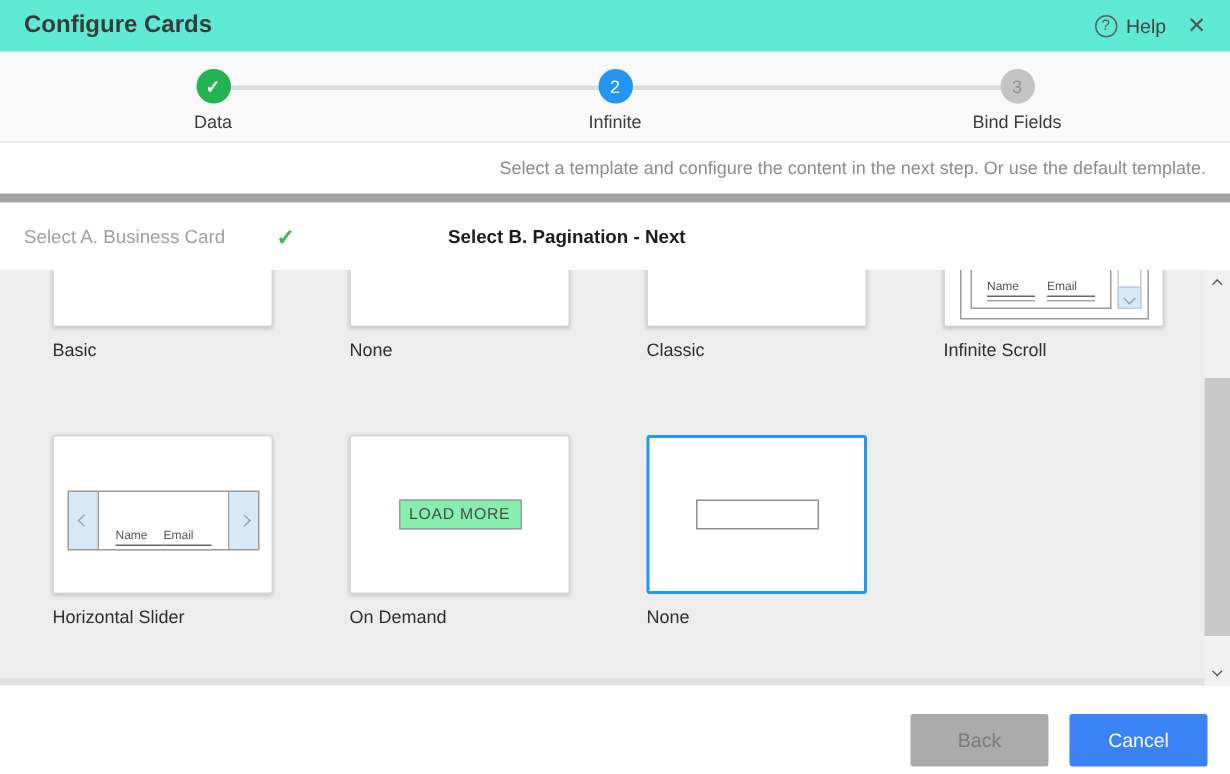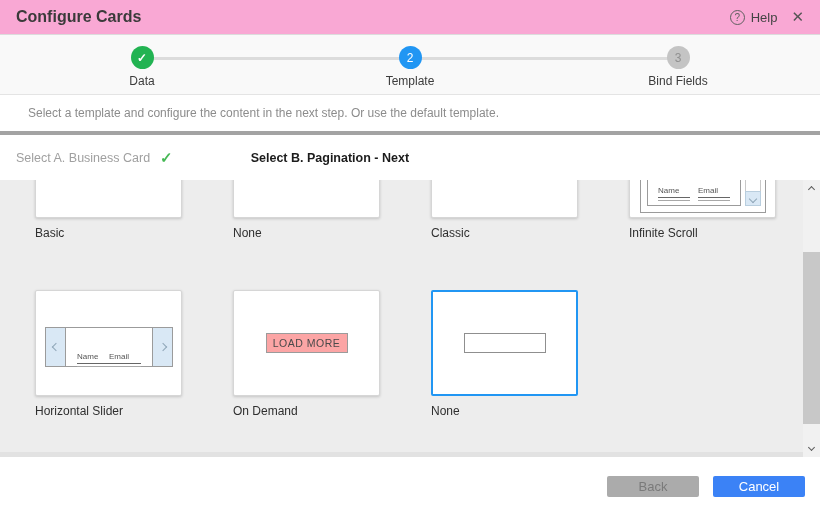--- a/index.html
+++ b/index.html
@@ -1,21 +1,21 @@
 <!DOCTYPE html>
 <html><head>
 <meta charset="utf-8">
 <style>
   * { margin:0; padding:0; box-sizing:border-box; }
   html,body { width:820px; height:516px; overflow:hidden; background:#fff;
               font-family:"Liberation Sans", sans-serif; }
   .dialog { width:820px; height:516px; background:#fff; position:relative; }
 
   
-  .titlebar { height:35px; background:#f9a8d4; border-bottom:1px solid #dcdcdc;
+  .titlebar { height:35px; background:#5eead4; border-bottom:1px solid #dcdcdc;
               display:flex; align-items:center; justify-content:space-between; padding:0 16px; }
   .title { font-size:16px; font-weight:700; color:#3a3a3a; }
   .titlebar-right { display:flex; align-items:center; gap:14px; }
   .help-wrap { display:flex; align-items:center; gap:6px; cursor:pointer; }
   .help-circle { width:15px; height:15px; border:1px solid #5f5f5f; border-radius:50%;
                  font-size:10px; color:#5f5f5f; display:flex; align-items:center; justify-content:center; }
   .help-text { font-size:13px; color:#444; }
   .close-x { font-size:15px; color:#555; cursor:pointer; }
 
   
@@ -25,23 +25,23 @@
   .step-c1 { left:82px; } .step-c2 { left:350px; } .step-c3 { left:618px; }
   .step-circle { width:23px; height:23px; border-radius:50%; margin:0 auto; position:relative; z-index:2;
                  display:flex; align-items:center; justify-content:center;
                  font-size:12px; color:#fff; cursor:pointer; }
   .step-circle.complete { background:#22b352; font-weight:700; }
   .step-circle.active { background:#2196f3; }
   .step-circle.upcoming { background:#c4c4c4; color:#909090; }
   .step-label { font-size:12px; color:#3c3c3c; margin-top:5px; }
 
   
-  .instruction-row { height:40px; border-bottom:4px solid #a3a3a3; display:flex; align-items:center; padding:0 28px; }
+  .instruction-row { height:40px; border-bottom:6px solid #a3a3a3; display:flex; align-items:center; padding:0 16px;justify-content:flex-end; }
   .instruction-text { font-size:12px; color:#8c8c8c; }
-  .select-row { height:45px; display:flex; align-items:center; padding:0 16px; }
+  .select-row { height:45px; display:flex; align-items:center; padding:0 16px;gap:24px; }
   .select-a { font-size:12.5px; color:#a0a0a0; }
   .select-a-check { color:#45b854; font-size:15px; font-weight:700; margin-left:10px; }
   .select-b { font-size:12.5px; color:#1c1c1c; font-weight:700; margin-left:78px; }
 
   
   .gallery { height:277px; background:#ededed; position:relative; overflow:hidden; }
   .card-wrap { position:absolute; width:147px; }
   .r1 { top:-68px; } .r2 { top:110px; }
   .cw0,.cw4 { left:35px; } .cw1,.cw5 { left:233px; } .cw2,.cw6 { left:431px; } .cw3 { left:629px; }
   .card { width:147px; height:106px; background:#fff; border:1px solid #d6d6d6; border-radius:2px;
@@ -77,36 +77,36 @@
   
   .slider-box { position:absolute; left:9px; top:36px; width:128px; height:40px;
                 border:1px solid #9b9b9b; background:#fff; display:flex; }
   .slider-arrow { width:21px; background:#d9e8f5; display:flex; align-items:center; justify-content:center; }
   .slider-mid { flex:1; border-left:1px solid #9b9b9b; border-right:1px solid #9b9b9b;
                 display:flex; justify-content:space-between; padding:7px 11px 0; }
 
   
   .loadmore-box { position:absolute; left:50%; top:50%; transform:translate(-50%,-50%);
                   width:82px; height:20px; line-height:18px; text-align:center;
-                  border:1px solid #9b9b9b; font-size:10.5px; color:#4a4a4a; letter-spacing:0.5px; background:#fca5a5; }
+                  border:1px solid #9b9b9b; font-size:10.5px; color:#4a4a4a; letter-spacing:0.5px; background:#86efac; }
   .none-box { position:absolute; left:50%; top:50%; transform:translate(-50%,-50%);
               width:82px; height:20px; border:1px solid #8f8f8f; background:#fff; }
 
   
   .vscrollbar { position:absolute; right:0; top:0; bottom:0; width:17px; background:#f1f1f1; }
   .vsb-arrow { position:absolute; left:0; width:17px; height:15px;
                display:flex; align-items:center; justify-content:center; cursor:pointer; }
   .vsb-arrow.top { top:2px; } .vsb-arrow.bottom { bottom:2px; }
   .vsb-thumb { position:absolute; left:0; width:17px; top:72px; height:172px; background:#c8c8c8; cursor:pointer; }
   .hscroll-strip { position:absolute; bottom:0; left:0; right:17px; height:5px; background:#e2e2e2; }
 
   
   .footer { height:59px; background:#fff; display:flex; justify-content:flex-end;
             align-items:flex-start; padding:19px 15px 0 0; gap:14px; }
-  .btn { width:92px; height:21px; border:none; border-radius:2px; font-size:13px;
+  .btn { width:92px; height:35px; border:none; border-radius:2px; font-size:13px;
          font-family:"Liberation Sans", sans-serif; cursor:pointer; }
   .btn-back { background:#ababab; color:#7a7a7a; }
   .btn-cancel { background:#3b82f6; color:#fff; }
   .btn-next { background:#1e88e5; color:#fff; }
 </style>
 </head>
 <body>
 
 <div class="dialog">
 
@@ -126,21 +126,21 @@
     <div class="step step-c1">
       <div class="step-circle complete">
         <span>✓</span>
       </div>
       <div class="step-label">Data</div>
     </div>
     <div class="step step-c2">
       <div class="step-circle active">
         <span>2</span>
       </div>
-      <div class="step-label">Template</div>
+      <div class="step-label">Infinite</div>
     </div>
     <div class="step step-c3">
       <div class="step-circle upcoming">
         <span>3</span>
       </div>
       <div class="step-label">Bind Fields</div>
     </div>
   </div>
 
   <div class="instruction-row">

